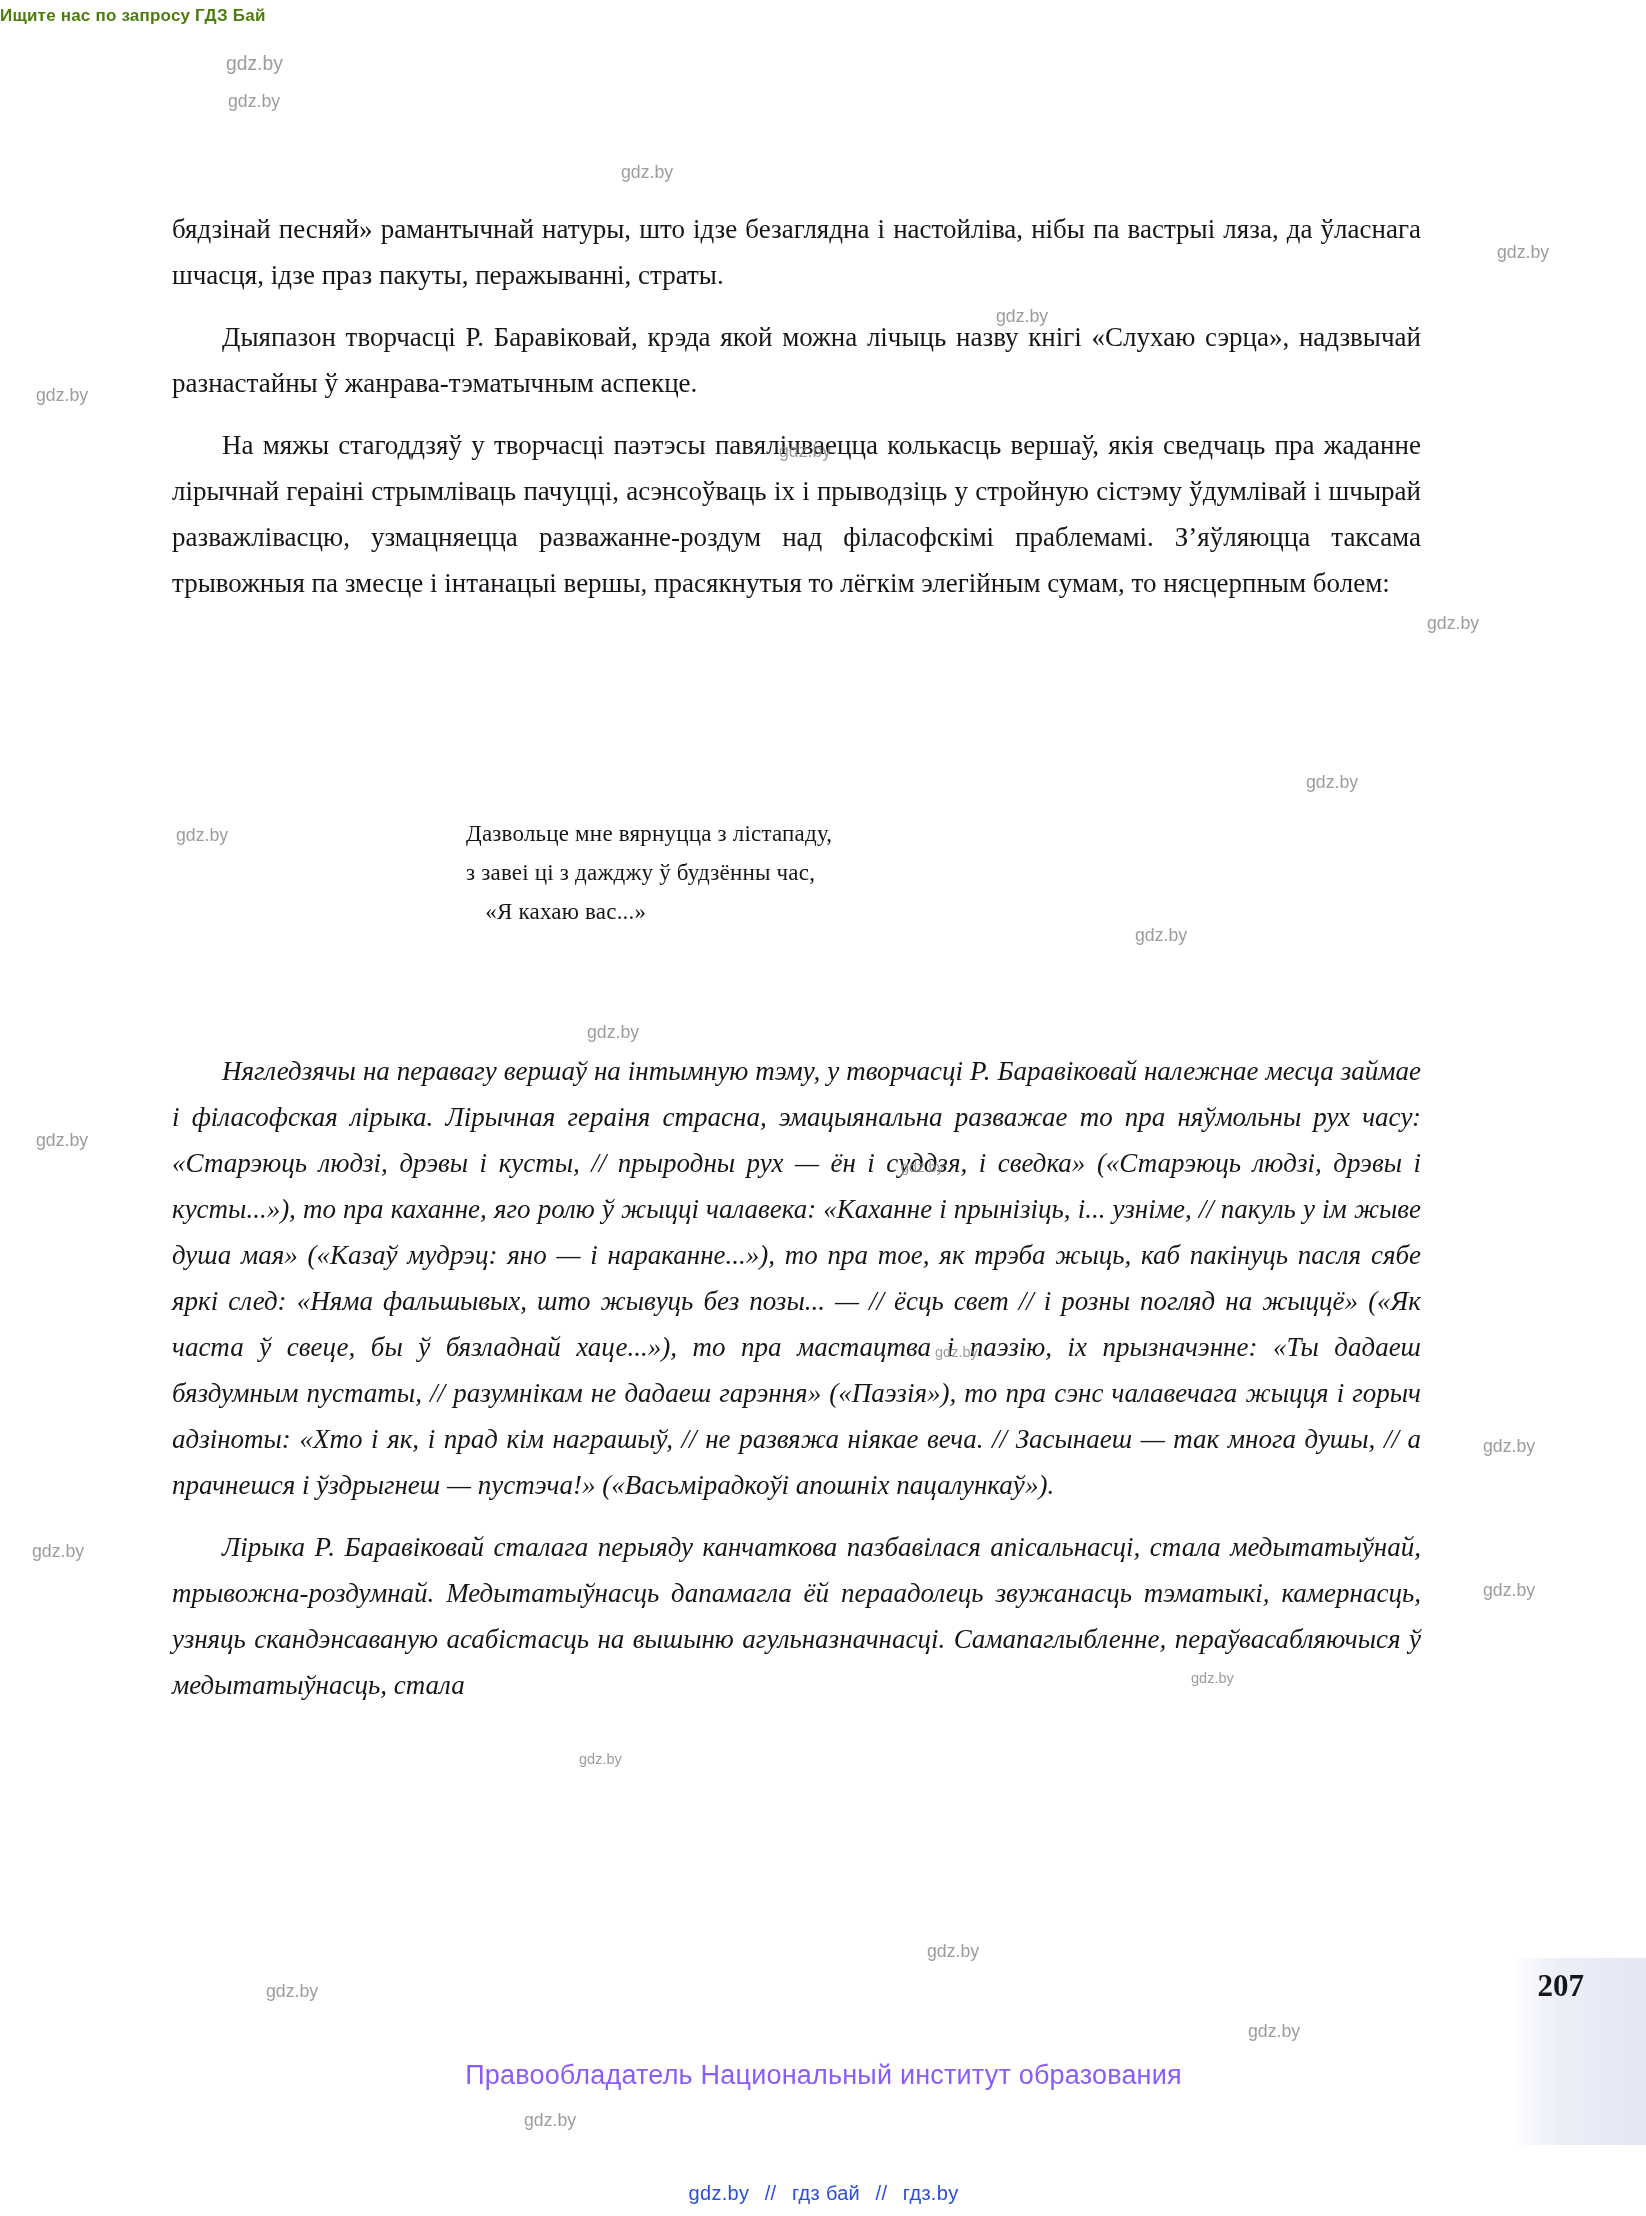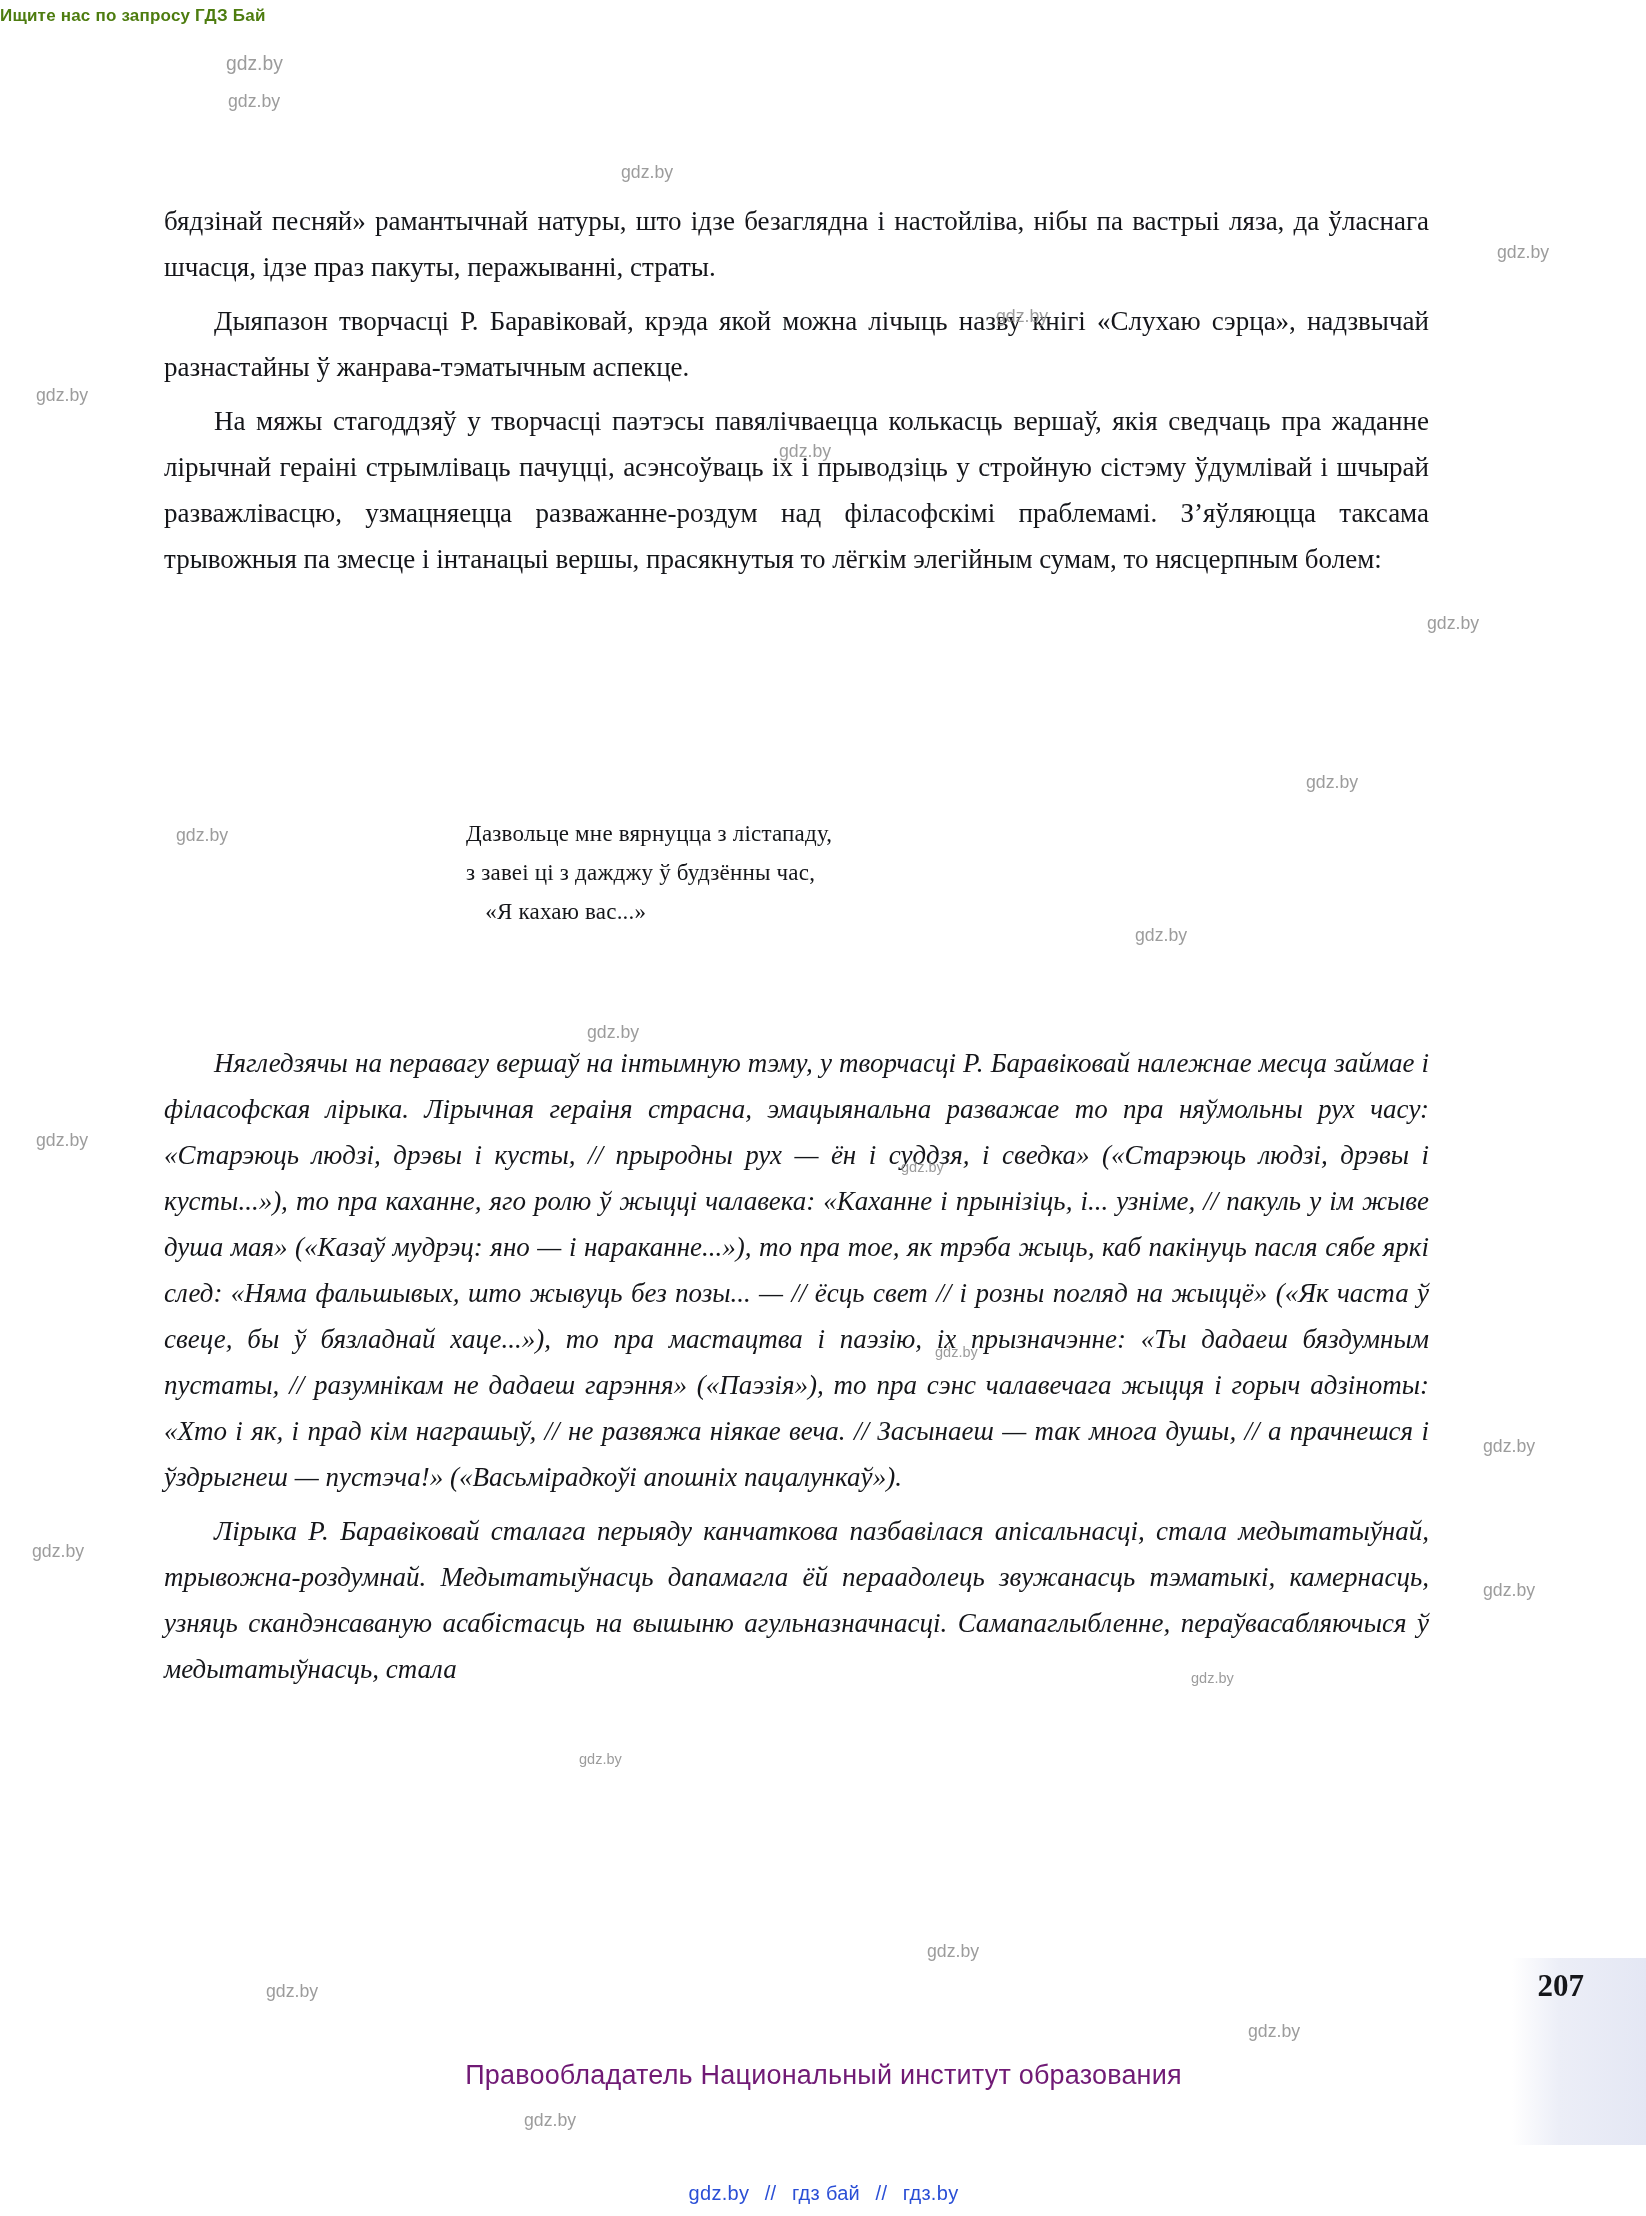--- a/index.html
+++ b/index.html
@@ -48,21 +48,21 @@
 
   
   .copyright {
     position: absolute;
     left: 0;
     width: 100%;
     top: 2060px;
     text-align: center;
     font-family: "Liberation Sans", sans-serif;
     font-size: 27px;
-    color: #701a75;
+    color: #8b5cf6;
     letter-spacing: 0.2px;
   }
 
   
   .wm {
     position: absolute;
     font-family: "Liberation Sans", sans-serif;
     color: #8b8b8b;
     font-size: 17.7px;
     white-space: nowrap;
@@ -75,21 +75,21 @@
     left: 156px;
     top: 190px;
     width: 1281px;
     font-size: 27px;
     line-height: 46px;
     color: #15161a;
     text-align: justify;
     text-justify: inter-word;
   }
   .body-text p {
-    margin: 8px;
+    margin: 16px;
     text-indent: 0;
   }
   .body-text p.ind {
     text-indent: 50px;
   }
 
   
   .verse {
     position: absolute;
     left: 466px;

